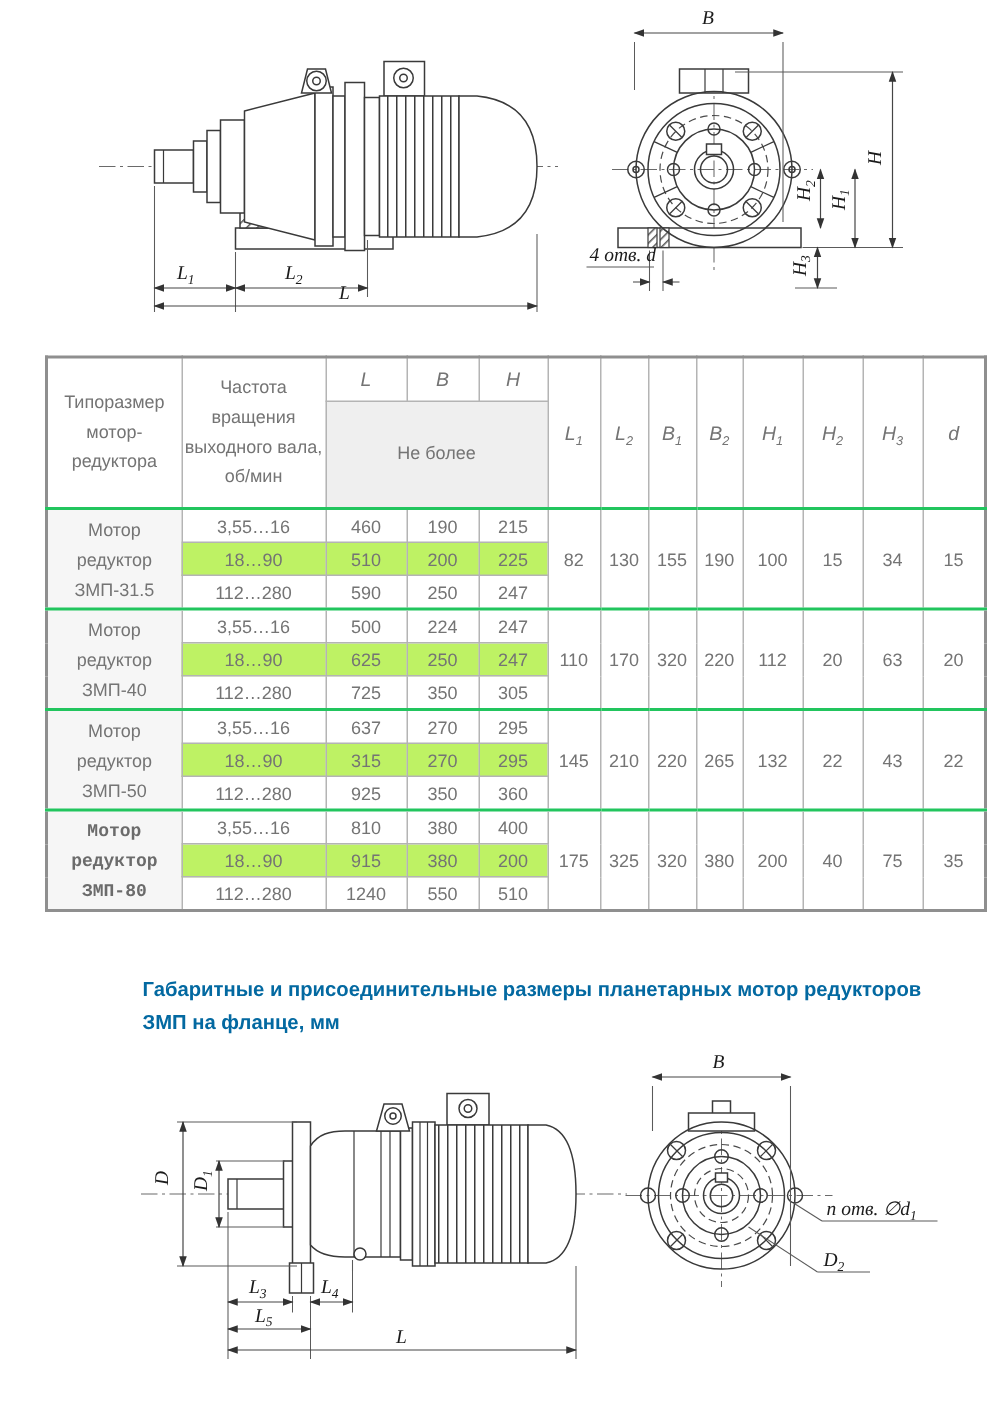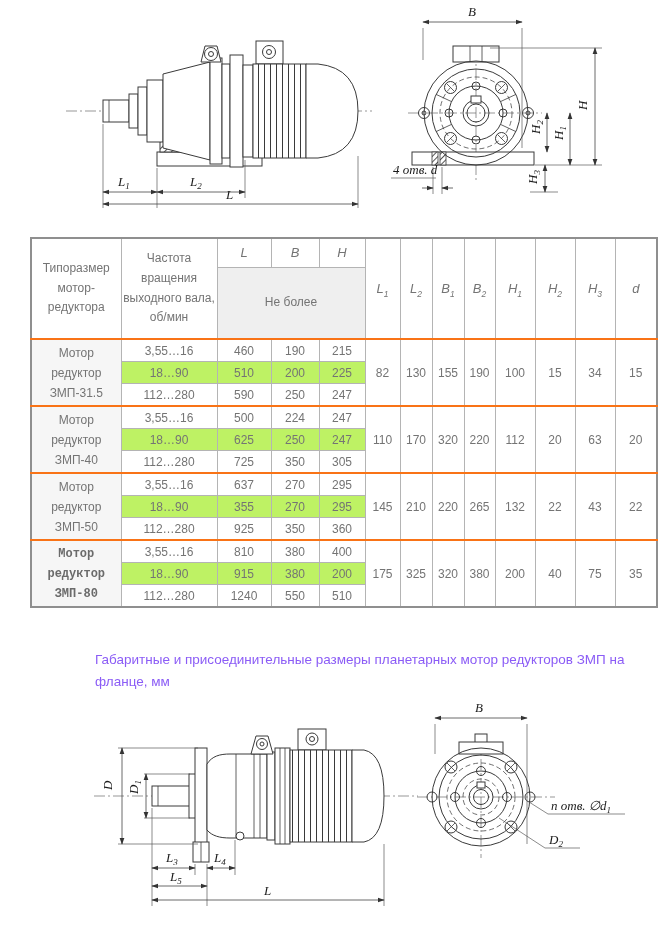--- a/index.html
+++ b/index.html
@@ -36,26 +36,26 @@
   th.c1 { padding:0 8px;  }
   th.c2 { padding:0 10px;border-radius:23px; }
   th.lbh  { height:28px; font-style:italic; font-size:13px; }
   th.nb   { height:70px; background:#efefef;margin-top:20px; }
   th.dimh { font-style:italic; font-size:13px; }
   table.sizes sub { font-size:8.5px; font-style:italic; line-height:0; }
   tbody td { height:21px; background:#fff; }
   tbody tr.alt td { background:#bef264; }
   tbody td.name { background:#f6f6f6; line-height:20px; padding:0 5px; }
   tbody td.name.bold { font-weight:bold; color:#6b6b6b;font-family:Liberation Mono, monospace; }
-  tbody tr.gs td { border-top:2px solid #f97316; }
+  tbody tr.gs td { border-top:2px solid #22c55e; }
 
   
   .caption {
     position:absolute; left:95px; top:649px; width:540px;
-    font-size:13.5px; font-weight:normal; color:#8b5cf6; line-height:1.6;
+    font-size:13.5px; font-weight:bold; color:#0369a1; line-height:1.6;
   }
 </style>
 </head>
 <body>
 
 <div class="page">
 
   <svg style="left:60px; top:8px;" width="345" height="215" viewBox="0 0 345 215">
     <defs>
       <marker id="mA" viewBox="0 0 10 10" refX="9" refY="5" markerWidth="9" markerHeight="9" orient="auto-start-reverse">
@@ -292,21 +292,21 @@
           <td rowspan="3" class="dimv">210</td>
           <td rowspan="3" class="dimv">220</td>
           <td rowspan="3" class="dimv">265</td>
           <td rowspan="3" class="dimv">132</td>
           <td rowspan="3" class="dimv">22</td>
           <td rowspan="3" class="dimv">43</td>
           <td rowspan="3" class="dimv">22</td>
         </tr>
         <tr class="alt">
           <td class="freq">18…90</td>
-          <td class="val">355</td>
+          <td class="val">315</td>
           <td class="val">270</td>
           <td class="val">295</td>
         </tr>
         <tr class="">
           <td class="freq">112…280</td>
           <td class="val">925</td>
           <td class="val">350</td>
           <td class="val">360</td>
         </tr>
         <tr class="gs ">

